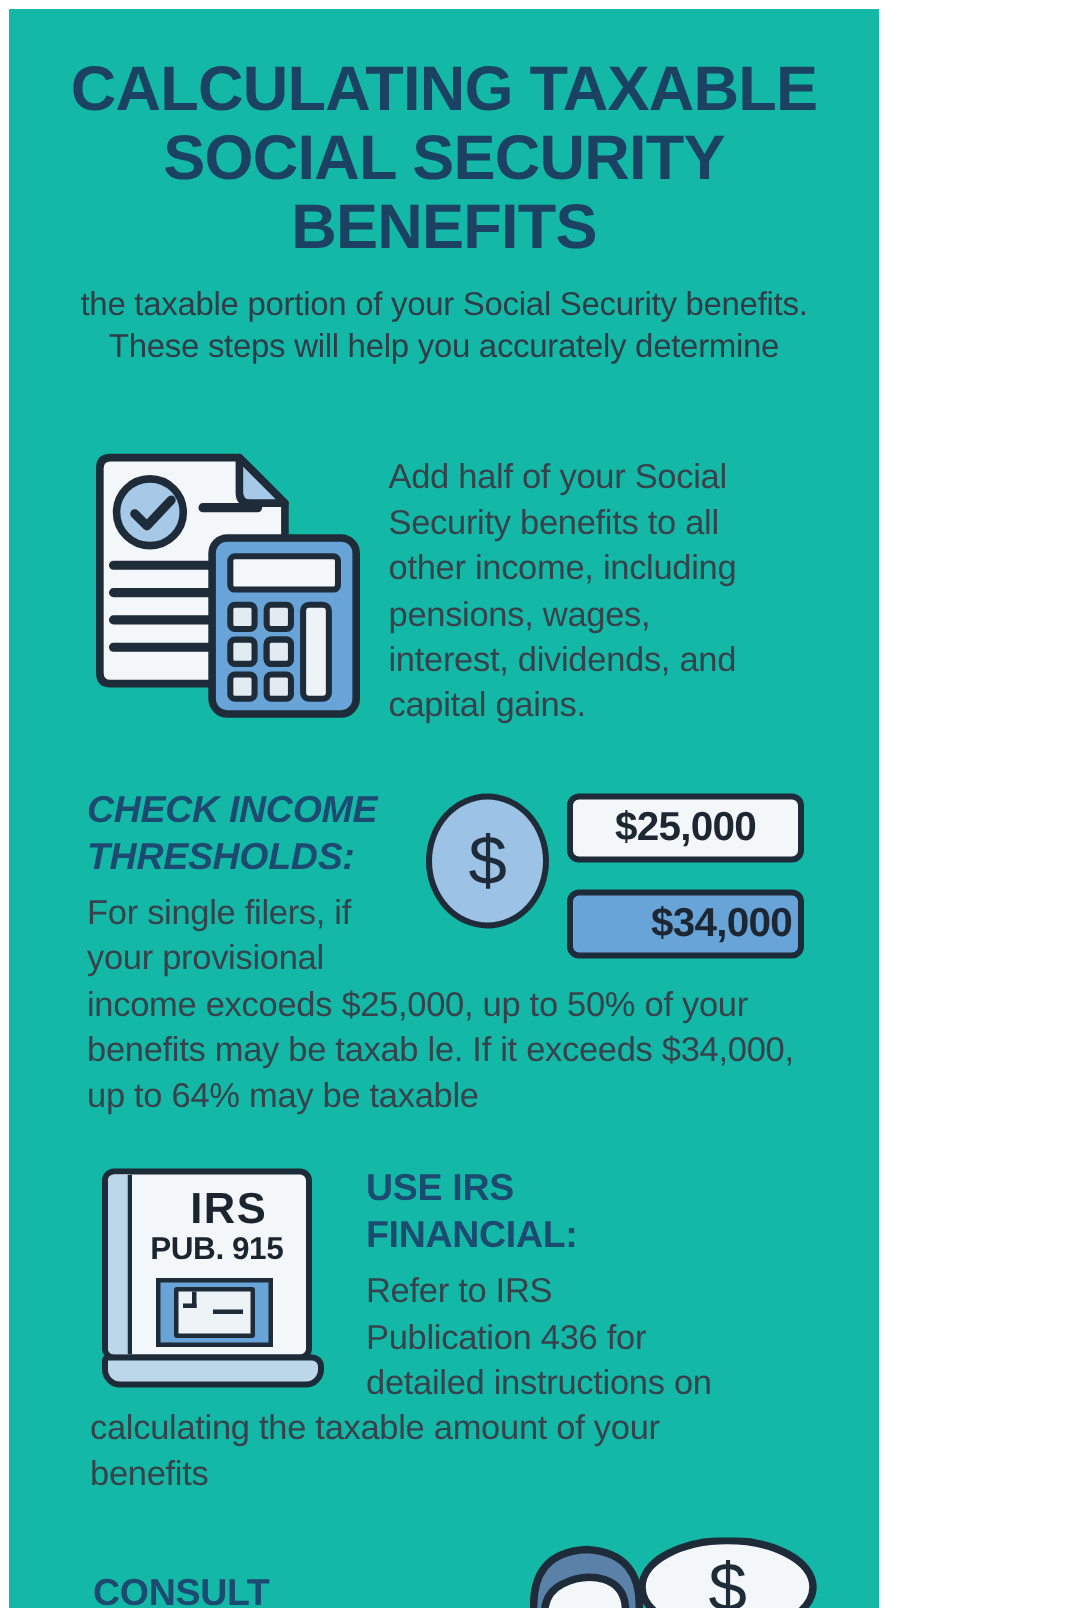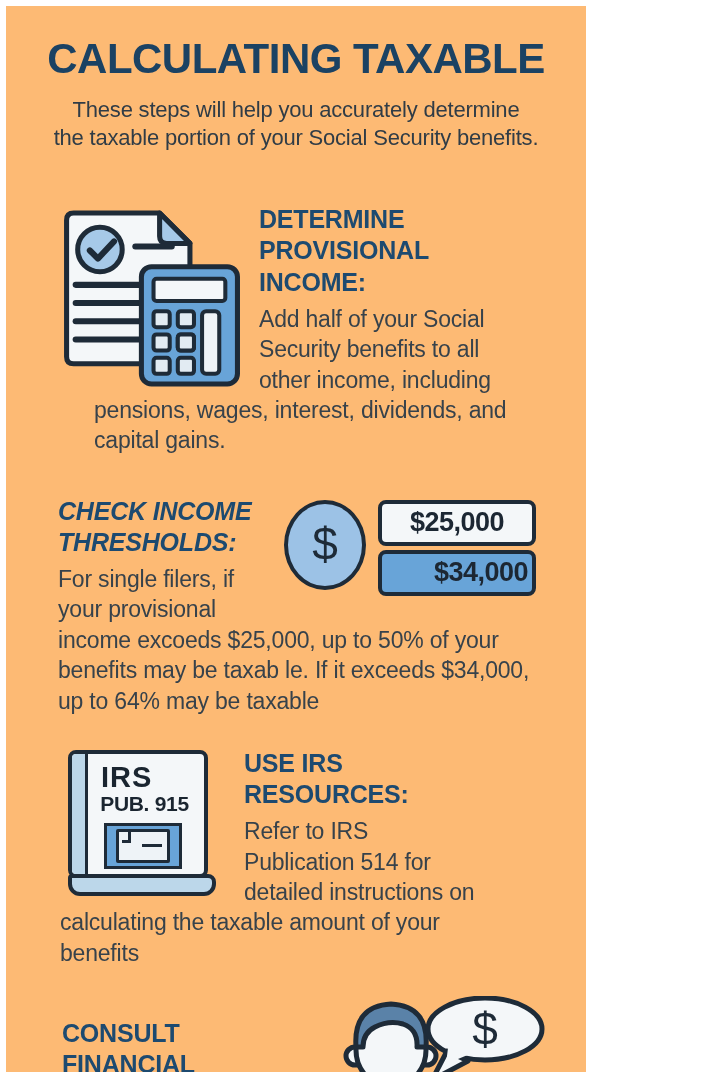--- a/index.html
+++ b/index.html
@@ -1,21 +1,21 @@
 <!DOCTYPE html>
 <html><head>
 <meta charset="utf-8">
 <style>
   html,body { margin:0; padding:0; background:#ffffff; }
   .poster {
     position:relative;
     width:592px; height:1078px;
     box-sizing:border-box;
     border:6px solid #ffffff;
-    background:#fdba74;
+    background:#14b8a6;
     overflow:hidden;
     font-family:"Liberation Sans", sans-serif;
     color:#37424b;
     letter-spacing:-0.2px;
   }
   header { text-align:center; padding-top:30px; }
   .title-line {
     font-size:42px; font-weight:700; line-height:1.1;
     color:#1b4263; letter-spacing:-0.5px;
   }
@@ -38,41 +38,41 @@
 
   
   .sec2 { margin-top:40px; padding-left:52px; padding-right:50px; }
   .threshold-graphic { float:right; width:252px; margin:4px 0 10px 18px; display:flex; align-items:flex-start; gap:12px; }
   .coin {
     flex:0 0 auto; width:74px; height:80px; border-radius:50%;
     background:#9cc2e6; border:4px solid #1e2b38;
     display:flex; align-items:center; justify-content:center;
     font-size:46px; color:#1e2b38; padding-bottom:2px;
   }
-  .threshold-boxes { display:flex; flex-direction:column; gap:4px; flex:1; }
+  .threshold-boxes { display:flex; flex-direction:column; gap:18px; flex:1; }
   .threshold-box {
     box-sizing:border-box; height:46px; border:4px solid #1e2b38; border-radius:8px;
     display:flex; align-items:center; justify-content:center;
     font-size:27px; font-weight:700; color:#1c2733; letter-spacing:-0.5px;
   }
   .threshold-box.light { background:#f4f7f9; }
   .threshold-box.blue  { background:#68a4d8;padding-left:48px; }
   .sec2 h2 { max-width:300px;font-style:italic; }
   .sec2 p  { max-width:565px; }
 
   
   .sec3 { margin-top:32px; padding-left:54px; padding-right:20px; }
   .book {
     float:left; position:relative; width:132px; height:120px;
     background:#f4f7f9; border:4px solid #1e2b38; border-radius:8px;
     margin:2px 36px 24px 8px;
   }
   .book-spine { position:absolute; left:0; top:0; bottom:0; width:13px;
     background:#bcd7ea; border-right:3px solid #1e2b38; border-radius:4px 0 0 4px; }
-  .book-title { margin-top:8px; padding-left:29px; 
+  .book-title { margin-top:8px; padding-left:29px; text-align:center;
     font-size:29px; font-weight:700; color:#1a2530; letter-spacing:1px; line-height:1.05; }
   .book-sub { padding-left:13px; text-align:center; font-size:21px; font-weight:700;
     color:#1a2530; letter-spacing:-0.3px; }
   .book-panel { margin:7px 0 0 32px; width:78px; height:46px; box-sizing:border-box;
     background:#68a4d8; border:3px solid #1e2b38;
     display:flex; align-items:center; justify-content:center; }
   .book-doc { position:relative; width:48px; height:28px; background:#eef3f7;
     border:3px solid #1e2b38; border-radius:2px; }
   .book-doc::before { content:""; position:absolute; left:3px; top:0; width:6px; height:8px;
     border-right:3px solid #1e2b38; border-bottom:3px solid #1e2b38; }
@@ -88,23 +88,24 @@
   .advisor-svg { float:right; margin:-22px 0 0 10px; }
   .sec4 h2 { max-width:360px; }
 </style>
 </head>
 <body>
 
 <div class="poster">
 
   <header>
     <div class="title-line">CALCULATING TAXABLE</div>
+    <div class="title-line">SOCIAL SECURITY BENEFITS</div>
     <div class="subtitle">
+      <div class="subtitle-line">the taxable portion of your Social Security benefits.</div>
       <div class="subtitle-line">These steps will help you accurately determine</div>
-      <div class="subtitle-line">the taxable portion of your Social Security benefits.</div>
     </div>
   </header>
 
   <section class="sec1">
     <svg class="icon-doc-calc" width="185" height="182" viewBox="0 0 182 180" aria-hidden="true">
       <path d="M8 14 q0-7 7-7 h85 l30 30 v112 q0 7 -7 7 h-108 q-7 0 -7 -7 z" fill="#f4f7f9" stroke="#1e2b38" stroke-width="5" stroke-linejoin="round"></path>
       <path d="M100 7 l30 30 h-23 q-7 0 -7 -7 z" fill="#a6c9e8" stroke="#1e2b38" stroke-width="5" stroke-linejoin="round"></path>
       <circle cx="41" cy="43" r="22" fill="#a6c9e8" stroke="#1e2b38" stroke-width="5"></circle>
       <path d="M31 44 l8 8 l16 -17" fill="none" stroke="#1e2b38" stroke-width="6" stroke-linecap="round" stroke-linejoin="round"></path>
       <line x1="76" y1="40" x2="112" y2="40" stroke="#1e2b38" stroke-width="6" stroke-linecap="round"></line>
@@ -116,21 +117,20 @@
       <rect x="94" y="72" width="71" height="22" rx="3" fill="#f4f7f9" stroke="#1e2b38" stroke-width="4"></rect>
       <rect x="94" y="104" width="16" height="16" rx="3" fill="#e2ebf2" stroke="#1e2b38" stroke-width="4"></rect>
       <rect x="118" y="104" width="16" height="16" rx="3" fill="#e2ebf2" stroke="#1e2b38" stroke-width="4"></rect>
       <rect x="94" y="127" width="16" height="16" rx="3" fill="#e2ebf2" stroke="#1e2b38" stroke-width="4"></rect>
       <rect x="118" y="127" width="16" height="16" rx="3" fill="#e2ebf2" stroke="#1e2b38" stroke-width="4"></rect>
       <rect x="94" y="150" width="16" height="16" rx="3" fill="#e2ebf2" stroke="#1e2b38" stroke-width="4"></rect>
       <rect x="118" y="127" width="16" height="16" rx="3" fill="#e2ebf2" stroke="#1e2b38" stroke-width="4"></rect>
       <rect x="118" y="150" width="16" height="16" rx="3" fill="#e2ebf2" stroke="#1e2b38" stroke-width="4"></rect>
       <rect x="142" y="104" width="17" height="62" rx="4" fill="#eef3f7" stroke="#1e2b38" stroke-width="4"></rect>
     </svg>
-    <h2>DETERMINE PROVISIONAL INCOME:</h2>
     <p class="body">Add half of your Social Security benefits to all other income, including pensions, wages, interest, dividends, and capital gains.</p>
   </section>
 
   <section class="sec2">
     <div class="threshold-graphic">
       <div class="coin">$</div>
       <div class="threshold-boxes">
         <div class="threshold-box light">$25,000</div>
         <div class="threshold-box blue">$34,000</div>
       </div>
@@ -142,22 +142,22 @@
   <section class="sec3">
     <div class="book">
       <div class="book-spine"></div>
       <div class="book-title">IRS</div>
       <div class="book-sub">PUB. 915</div>
       <div class="book-panel">
         <div class="book-doc"></div>
       </div>
       <div class="book-pages"></div>
     </div>
-    <h2>USE IRS RESOURCES:</h2>
-    <p class="body">Refer to IRS Publication 514 for detailed instructions on calculating the taxable amount of your benefits</p>
+    <h2>USE IRS FINANCIAL:</h2>
+    <p class="body">Refer to IRS Publication 436 for detailed instructions on calculating the taxable amount of your benefits</p>
   </section>
 
   <section class="sec4">
     <svg class="advisor-svg" width="264" height="205" viewBox="0 0 264 205" aria-hidden="true">
 
       <circle cx="59" cy="60" r="9" fill="#f4f7f9" stroke="#1e2b38" stroke-width="5"></circle>
       <circle cx="131" cy="60" r="9" fill="#f4f7f9" stroke="#1e2b38" stroke-width="5"></circle>
 
       <rect x="83" y="78" width="24" height="28" fill="#f4f7f9" stroke="#1e2b38" stroke-width="5"></rect>
 

